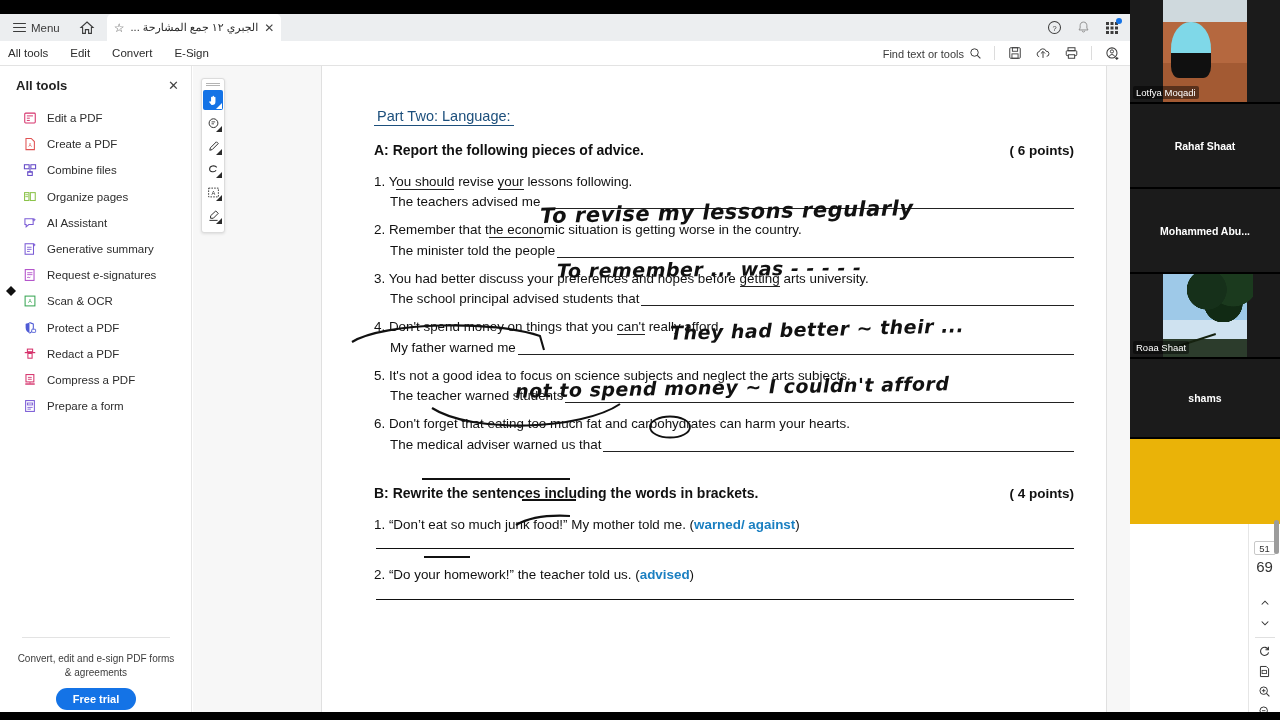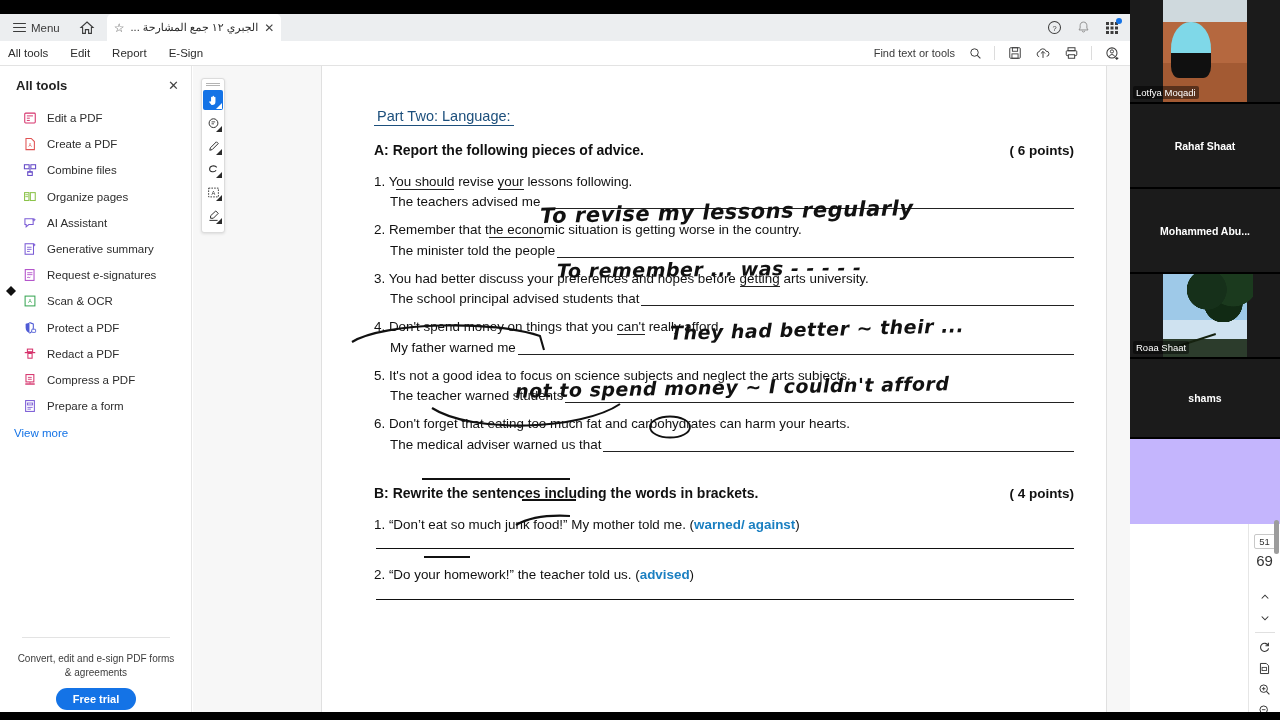--- a/index.html
+++ b/index.html
@@ -38,21 +38,21 @@
   .blue-dot { position:absolute; right:-2px; top:-2px; width:6px; height:6px; border-radius:50%; background:#1473e6; }
 
   
   .toolbar2 {
     position:absolute; left:0; top:41px; width:1130px; height:25px;
     background:#fff; border-bottom:1px solid #e3e3e3;
     display:flex; align-items:center; padding-left:8px; gap:22px;
   }
   .t2item { font-size:11.5px; color:#2c2c2c; }
   .toolbar2-right { margin-left:auto; display:flex; align-items:center; gap:12px; padding-right:10px; }
-  .find-wrap { display:flex; align-items:center; gap:14px; font-size:11px; color:#3a3a3a; }
+  .find-wrap { display:flex; align-items:flex-end; gap:5px; font-size:11px; color:#3a3a3a; }
   .divider-v { width:1px; height:14px; background:#dcdcdc; }
 
   
   .sidebar {
     position:absolute; left:0; top:66px; width:192px; height:654px;
     background:#fff; border-right:1px solid #e6e6e6; overflow:hidden;
   }
   .sb-head { display:flex; align-items:center; padding:12px 12px 10px 16px; }
   .sb-title { font-size:13px; font-weight:bold; color:#222; }
   .sb-close { margin-left:auto; font-size:13px; color:#444; }
@@ -114,32 +114,32 @@
   .hw {
     position:absolute; font-family:"DejaVu Sans", sans-serif;
     color:#111; pointer-events:none; white-space:nowrap;
   }
   .hw-ink { font-style:italic; font-weight:bold; letter-spacing:.5px; }
 
   
   .rtools {
     position:absolute; right:0; top:524px; width:32px; height:196px;
     background:#fff; border-left:1px solid #e6e6e6;
-    display:flex; flex-direction:column; align-items:center; padding-top:10px; gap:3px;
+    display:flex; flex-direction:column; align-items:center; padding-top:17px; gap:3px;
   }
   .pagebox {
     width:22px; height:15px; border:1px solid #c8c8c8; border-radius:2px;
     font-size:9.5px; display:flex; align-items:center; justify-content:center; color:#333;
   }
   .pagetotal { font-size:15px; color:#333; margin-bottom:16px; }
   .rbtn { width:20px; height:18px; display:flex; align-items:center; justify-content:center; color:#333; font-size:11px; }
   .rrule { width:20px; height:1px; background:#e0e0e0; margin:2px 0; }
 
   
-  .vidrail { position:absolute; right:0; top:0; width:150px; height:524px; background:#c4b5fd; }
+  .vidrail { position:absolute; right:0; top:0; width:150px; height:524px; background:#eab308; }
   .vcell { position:relative; width:150px; background:#1b1b1b; border-bottom:2px solid #000; overflow:hidden; }
   .vname-center {
     position:absolute; left:0; right:0; top:50%; transform:translateY(-50%);
     text-align:center; color:#fff; font-size:10.5px; font-weight:bold;
   }
   .vname-corner {
     position:absolute; left:3px; bottom:3px; color:#fff; font-size:9.5px;
     background:rgba(0,0,0,.45); padding:1px 3px; border-radius:2px;
   }
   .vphoto { position:absolute; left:33px; top:0; width:84px; height:100%; }
@@ -228,21 +228,21 @@
             </g>
         </svg>
         <span class="blue-dot"></span>
       </span>
     </div>
   </div>
 
   <div class="toolbar2">
     <span class="t2item">All tools</span>
     <span class="t2item">Edit</span>
-    <span class="t2item">Report</span>
+    <span class="t2item">Convert</span>
     <span class="t2item">E-Sign</span>
     <div class="toolbar2-right">
       <span class="find-wrap">
         <span>Find text or tools</span>
         <svg width="13" height="13" viewBox="0 0 16 16">
             <circle cx="6.8" cy="6.8" r="4.6" fill="none" stroke="#3a3a3a" stroke-width="1.2"></circle>
             <line x1="10.2" y1="10.2" x2="14" y2="14" stroke="#3a3a3a" stroke-width="1.3"></line>
           </svg>
       </span>
       <span class="divider-v"></span>
@@ -409,21 +409,20 @@
         <span class="sb-ico">
             <svg width="14" height="14" viewBox="0 0 16 16">
               <rect x="3" y="1.8" width="10" height="12.4" fill="none" stroke="#7b5cd6" stroke-width="1.2"></rect>
               <rect x="5" y="4.6" width="6" height="2.2" fill="none" stroke="#7b5cd6" stroke-width="1"></rect>
               <path d="M5 9.6h6M5 11.6h4" stroke="#7b5cd6" stroke-width="1"></path>
             </svg>
           </span>
         <span class="sb-label">Prepare a form</span>
       </div>
 
-      <div class="view-more">View more</div>
     </div>
 
     <div class="sb-promo">
       <div class="sb-promo-rule"></div>
       <div class="sb-promo-text">Convert, edit and e-sign PDF forms &amp; agreements</div>
       <div class="free-trial">Free trial</div>
     </div>
   </div>
 
   <div class="cursor-art">

